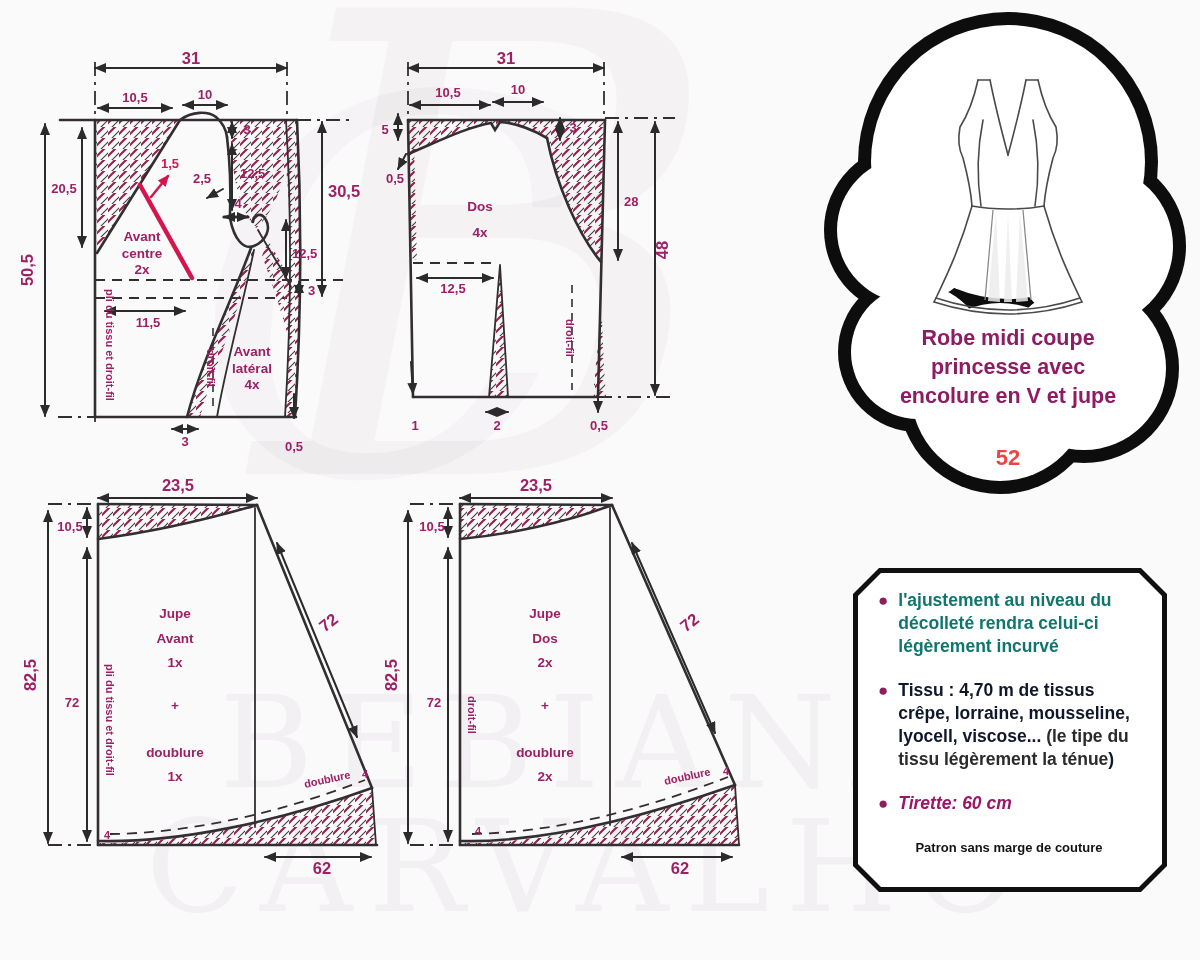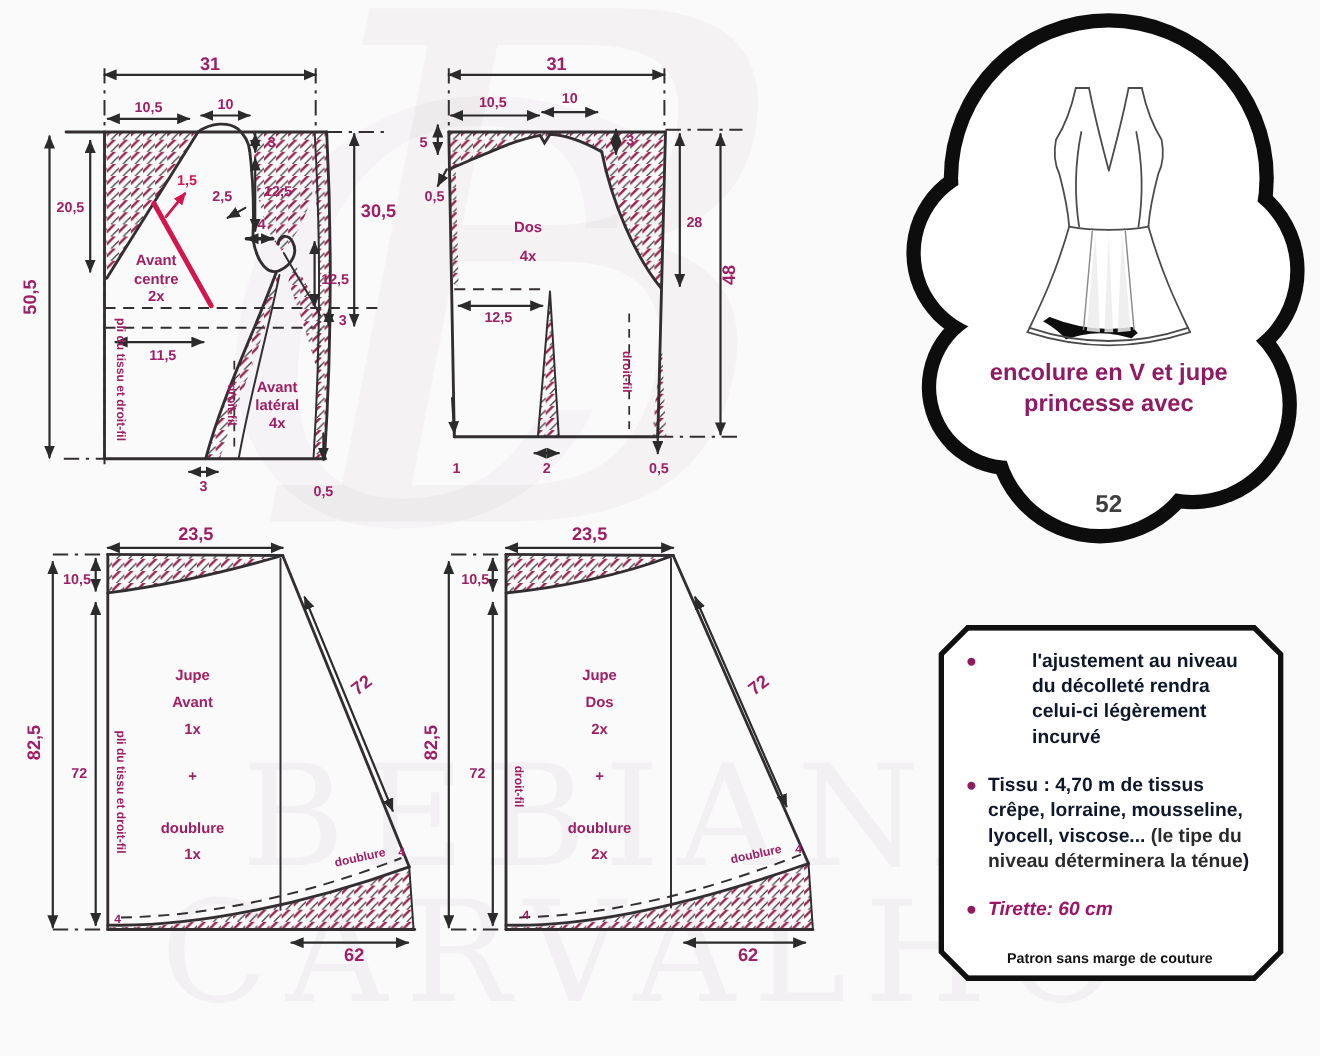--- a/index.html
+++ b/index.html
@@ -31,32 +31,32 @@
   .g{stroke:#332e31;stroke-width:1.6;fill:none;stroke-dasharray:8 6;}
   .h{fill:url(#hp);stroke:none;}
   .rl{stroke:#d4164e;fill:none;stroke-linecap:round;}
   .thin{stroke:#8a8a8a;stroke-width:1.3;fill:none;}
   .dress{stroke:#4a4a4a;stroke-width:1.6;fill:none;stroke-linecap:round;}
   .shade{fill:#ececec;stroke:none;opacity:.85;}
   
   .card-title{position:absolute;left:840px;top:324px;width:336px;text-align:center;
       color:#8e1b63;font-size:21.5px;line-height:29px;font-weight:bold;}
   .card-size{position:absolute;left:840px;top:445px;width:336px;text-align:center;
-      color:#404040;font-size:22px;font-weight:bold;}
+      color:#ef4444;font-size:22px;font-weight:bold;}
   
   .notes-outer{position:absolute;left:853px;top:568px;width:314px;height:324px;background:#101010;
       clip-path:polygon(26px 0,calc(100% - 26px) 0,100% 26px,100% calc(100% - 26px),
       calc(100% - 26px) 100%,26px 100%,0 calc(100% - 26px),0 26px);}
   .notes-inner{position:absolute;left:5px;top:5px;right:5px;bottom:5px;background:#ffffff;
       clip-path:polygon(23px 0,calc(100% - 23px) 0,100% 23px,100% calc(100% - 23px),
       calc(100% - 23px) 100%,23px 100%,0 calc(100% - 23px),0 23px);
       padding:16px 16px 0 14px;box-sizing:border-box;}
   .bullet{display:flex;margin-bottom:21px;font-size:17.5px;line-height:23px;font-weight:bold;}
   .bullet .dot{color:#8e1d5e;margin:0 10px 0 6px;font-size:17px;}
-  .b1-text{color:#0f172a;margin-left:40px;}
+  .b1-text{color:#0f766e;}
   .b2-text{color:#0f172a;}
   .b2-black{color:#2b2b2b;}
   .b3-text{color:#9c1566;font-style:italic;}
   .notes-footer{color:#131313;font-size:13px;font-weight:bold;text-align:center;
       line-height:23px;margin-top:2px;}
 </style>
 </head>
 <body>
 
 <div class="sheet">
@@ -322,35 +322,36 @@
       <path class="dress" d="M144,206 C132,248 119,275 108,298"></path>
       <path class="dress" d="M216,206 C228,248 241,275 252,298"></path>
       <path class="thin" d="M165,210 L157,300 M195,210 L203,300"></path>
       <path class="dress" d="M108,298 C135,307 160,310 180,310 C200,310 225,307 252,298"></path>
       <path class="dress" d="M106,302 C134,311 160,314 180,314 C200,314 226,311 254,302"></path>
       <path class="dress" d="M108,298 L106,302 M252,298 L254,302"></path>
     </g>
   </svg>
 
   <div class="card-title">
+    <div>Robe midi coupe</div>
+    <div>princesse avec</div>
     <div>encolure en V et jupe</div>
-    <div>princesse avec</div>
   </div>
   <div class="card-size">52</div>
 
   <div class="notes-outer">
     <div class="notes-inner">
       <div class="bullet">
         <span class="dot">●</span>
         <span class="b1-text">l'ajustement au niveau du décolleté rendra celui-ci légèrement incurvé</span>
       </div>
       <div class="bullet">
         <span class="dot">●</span>
         <span>
-          <span class="b2-text">Tissu : 4,70 m de tissus crêpe, lorraine, mousseline, lyocell, viscose... </span><span class="b2-black">(le tipe du niveau déterminera la ténue</span><span class="b2-text">)</span>
+          <span class="b2-text">Tissu : 4,70 m de tissus crêpe, lorraine, mousseline, lyocell, viscose... </span><span class="b2-black">(le tipe du tissu légèrement la ténue</span><span class="b2-text">)</span>
         </span>
       </div>
       <div class="bullet">
         <span class="dot">●</span>
         <span class="b3-text">Tirette: 60 cm</span>
       </div>
       <div class="notes-footer">Patron sans marge de couture</div>
     </div>
   </div>
 

